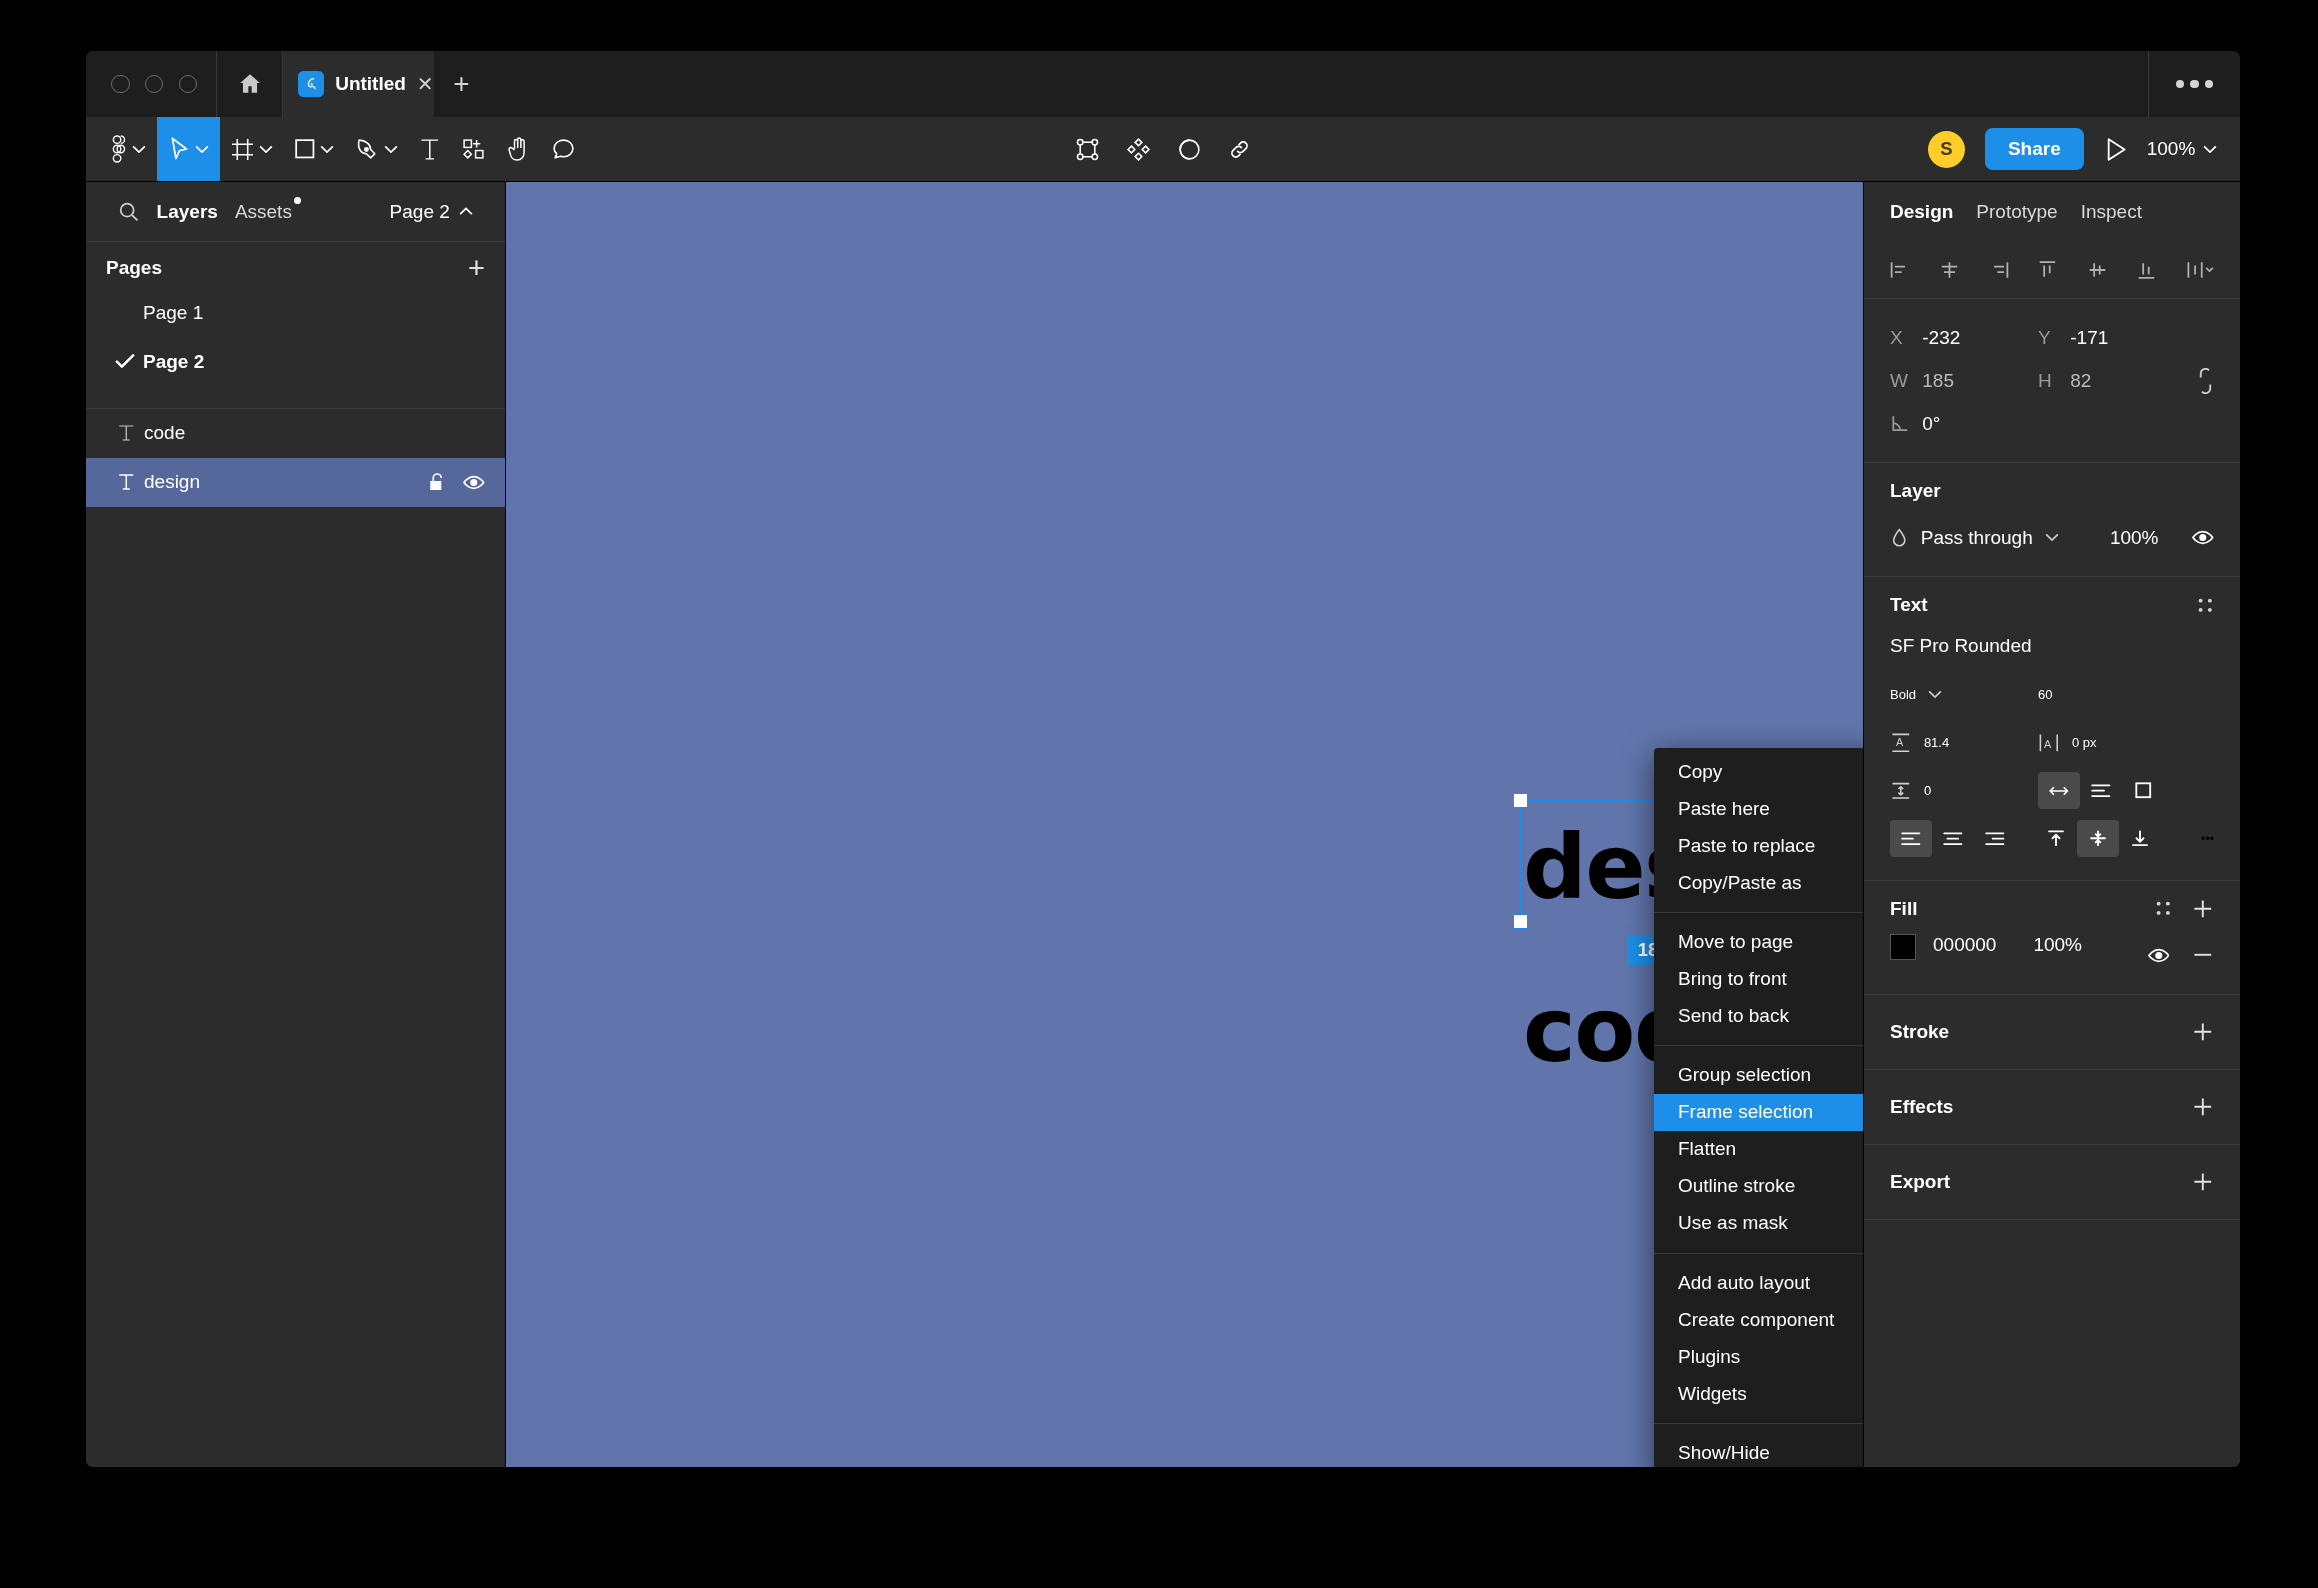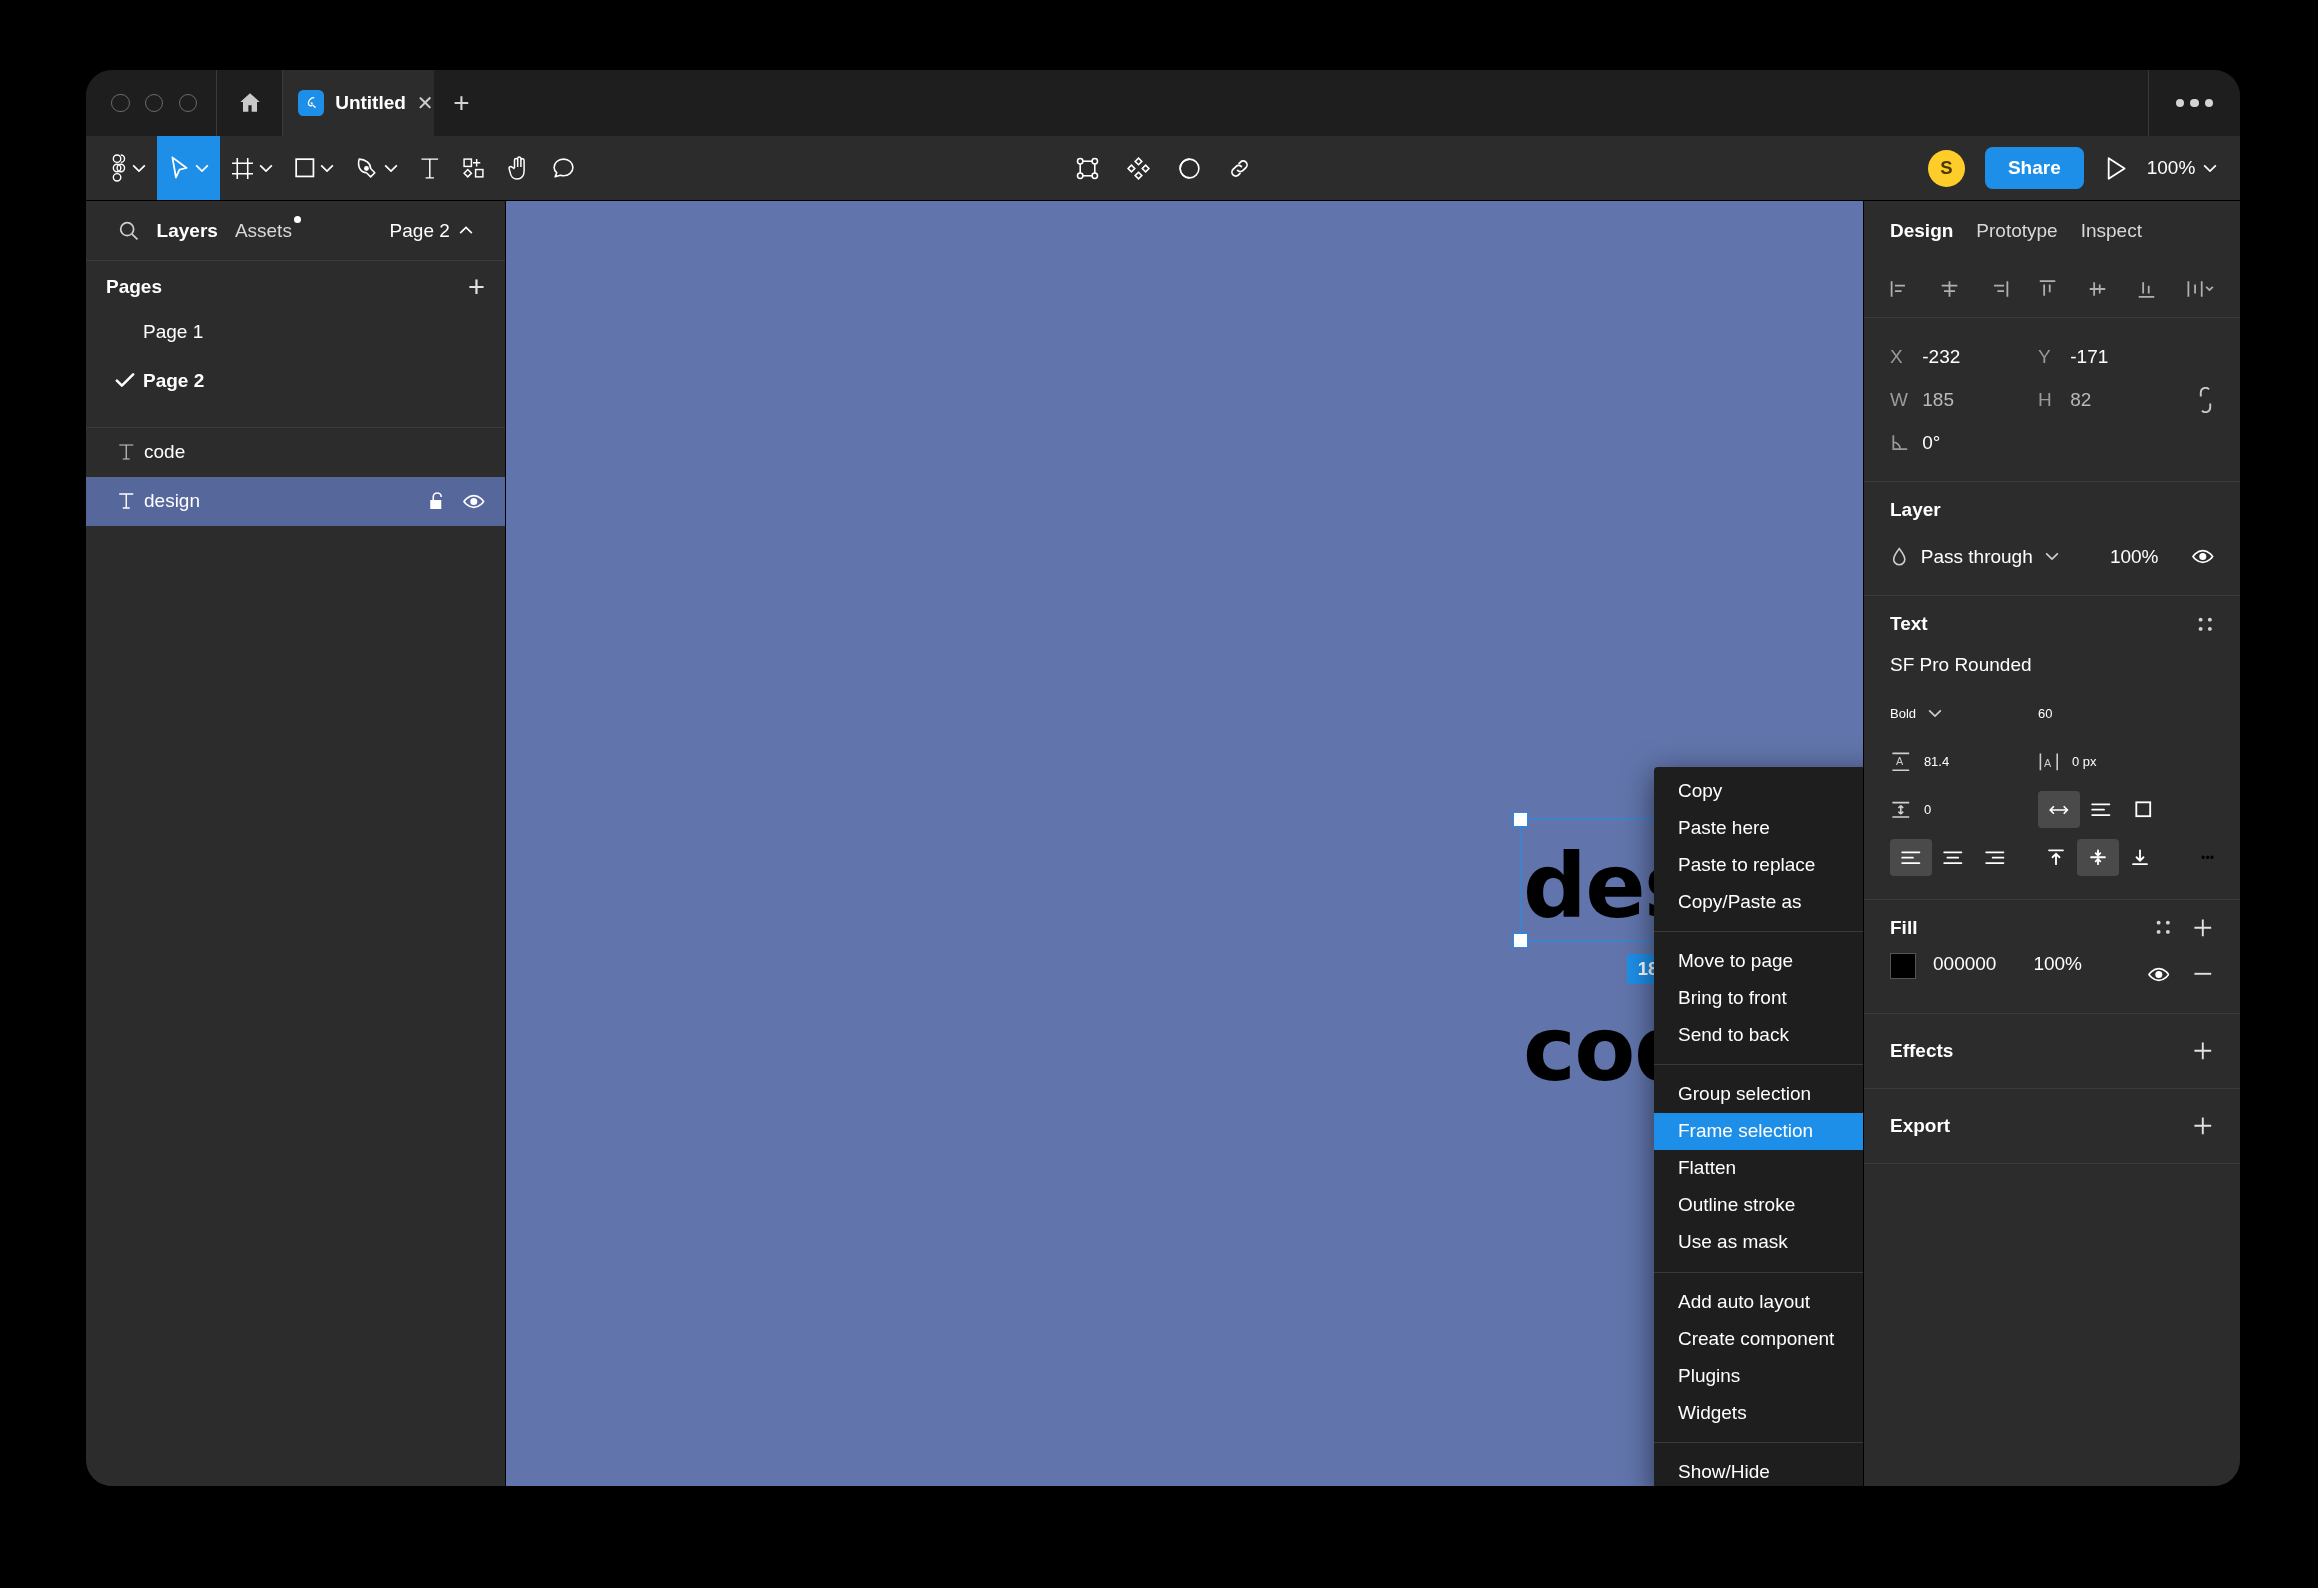--- a/index.html
+++ b/index.html
@@ -4,24 +4,24 @@
 <style>
   * { box-sizing: border-box; margin: 0; padding: 0; }
   html, body {
     width: 2319px; height: 1588px;
     background: #000000;
     font-family: "Liberation Sans", sans-serif;
     overflow: hidden;
   }
   .app-window {
     position: absolute;
-    left: 86px; top: 70px;
+    left: 86px; top: 51px;
     width: 2154px; height: 1416px;
     background: #0f172a;
-    border-radius: 26px;
+    border-radius: 7px;
     overflow: hidden;
     display: flex;
     flex-direction: column;
   }
 
   
   .tabbar {
     height: 66px;
     background: #1e1e1e;
     display: flex;
@@ -933,20 +933,28 @@
             </span>
             <span class="ic">
               <svg width="21.6" height="21.6" viewBox="0 0 18 18" fill="none" stroke="#e2e2e2" stroke-width="1.6">
                   <path d="M2 9h14"></path>
                 </svg>
             </span>
           </span>
         </div>
       </div>
 
+      <div class="simple-sec">
+        <span class="t">Stroke</span>
+        <span class="plus ic">
+          <svg width="21.6" height="21.6" viewBox="0 0 18 18" fill="none" stroke="#e2e2e2" stroke-width="1.6">
+              <path d="M9 2v14M2 9h14"></path>
+            </svg>
+        </span>
+      </div>
 
       <div class="simple-sec">
         <span class="t">Effects</span>
         <span class="plus ic">
           <svg width="21.6" height="21.6" viewBox="0 0 18 18" fill="none" stroke="#e2e2e2" stroke-width="1.6">
               <path d="M9 2v14M2 9h14"></path>
             </svg>
         </span>
       </div>
 

